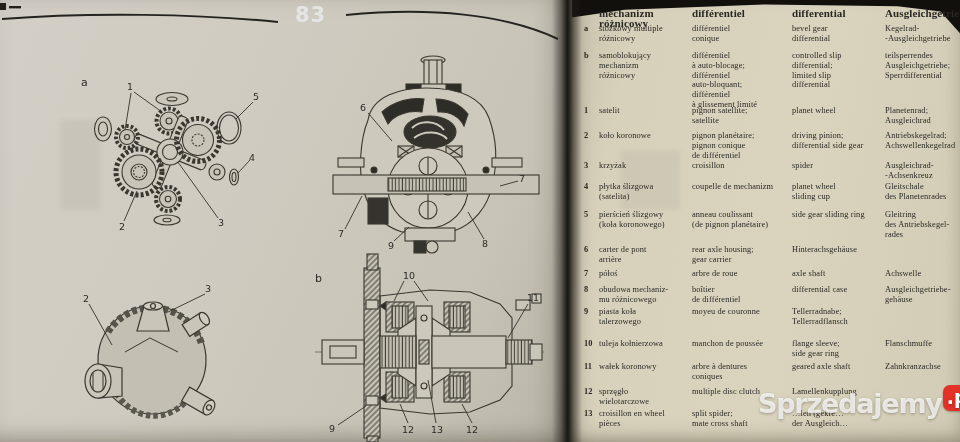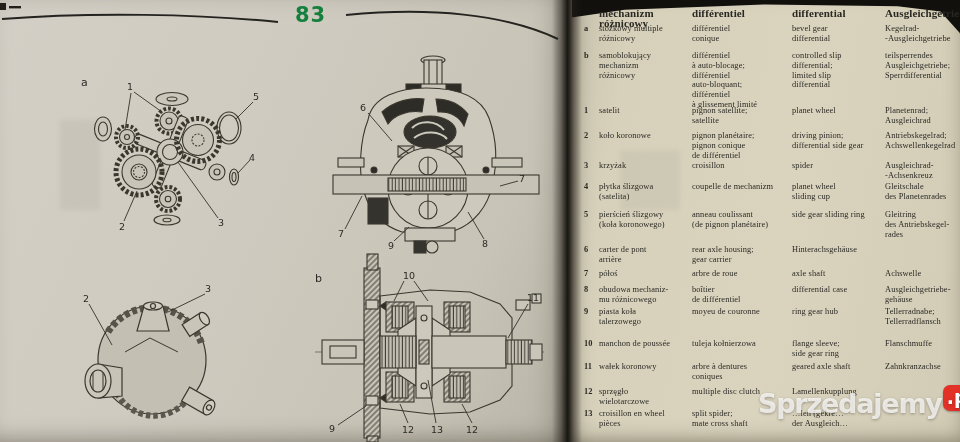--- a/index.html
+++ b/index.html
@@ -10,21 +10,21 @@
     background:linear-gradient(115deg,#d3cfc6 0%,#cfcbc0 40%,#c7c3b6 78%,#b7b3a5 100%);
     box-shadow:inset -26px 0 30px -18px rgba(35,30,22,.55), inset 0 -16px 22px -14px rgba(50,44,32,.35);}
   .page-right{position:absolute;left:570px;top:0;width:390px;height:442px;
     background:linear-gradient(100deg,#c9c3ae 0%,#d7d1bc 14%,#dad4bf 55%,#d2ccb6 100%);
     clip-path:polygon(0 4%,14% 2.2%,50% 1%,84% 1.4%,95% 2.6%,100% 7.5%,100% 100%,0 100%);
     box-shadow:inset 14px 0 20px -12px rgba(40,34,24,.6), inset -8px -14px 20px -12px rgba(60,52,36,.4);}
   .gutter{position:absolute;left:552px;top:0;width:30px;height:442px;
     background:linear-gradient(90deg,rgba(30,27,22,0) 0%,rgba(30,27,22,.45) 30%,#191713 52%,rgba(35,31,25,.5) 72%,rgba(35,31,25,0) 100%);}
   
   .page-num{position:absolute;left:295px;top:3px;font-family:"DejaVu Sans",sans-serif;
-    font-weight:bold;font-size:21px;color:#15803d;letter-spacing:1px;}
+    font-weight:bold;font-size:21px;color:#e5e5e5;letter-spacing:1px;}
   
   .dict{position:absolute;left:576px;top:0;width:384px;height:442px;color:#2a2823;}
   .trow{position:absolute;left:6px;width:398px;display:grid;
         grid-template-columns:17px 93px 100px 93px 95px;}
   .cell{font-size:8.4px;line-height:9.8px;white-space:pre-line;letter-spacing:.1px;}
   .c-no{font-weight:bold;padding-left:2px;}
   .thead .cell{font-weight:bold;font-size:11px;}
   
   .watermark{position:absolute;left:758px;top:388px;z-index:9;
     font-family:"DejaVu Sans",sans-serif;font-weight:bold;font-size:27px;letter-spacing:-1.2px;
@@ -399,28 +399,27 @@
 de différentiel</div>
           <div class="cell c-en">differential case</div>
           <div class="cell c-de">Ausgleichgetriebe-
 gehäuse</div>
         </div>
         <div class="trow" style="top: 307px;">
           <div class="cell c-no">9</div>
           <div class="cell c-pl">piasta koła
 talerzowego</div>
           <div class="cell c-fr">moyeu de couronne</div>
-          <div class="cell c-en">ring gear hub</div>
           <div class="cell c-de">Tellerradnabe;
 Tellerradflansch</div>
         </div>
         <div class="trow" style="top: 339px;">
           <div class="cell c-no">10</div>
+          <div class="cell c-pl">tuleja kołnierzowa</div>
           <div class="cell c-fr">manchon de poussée</div>
-          <div class="cell c-pl">tuleja kołnierzowa</div>
           <div class="cell c-en">flange sleeve;
 side gear ring</div>
           <div class="cell c-de">Flanschmuffe</div>
         </div>
         <div class="trow" style="top: 362px;">
           <div class="cell c-no">11</div>
           <div class="cell c-pl">wałek koronowy</div>
           <div class="cell c-fr">arbre à dentures
 coniques</div>
           <div class="cell c-en">geared axle shaft</div>

